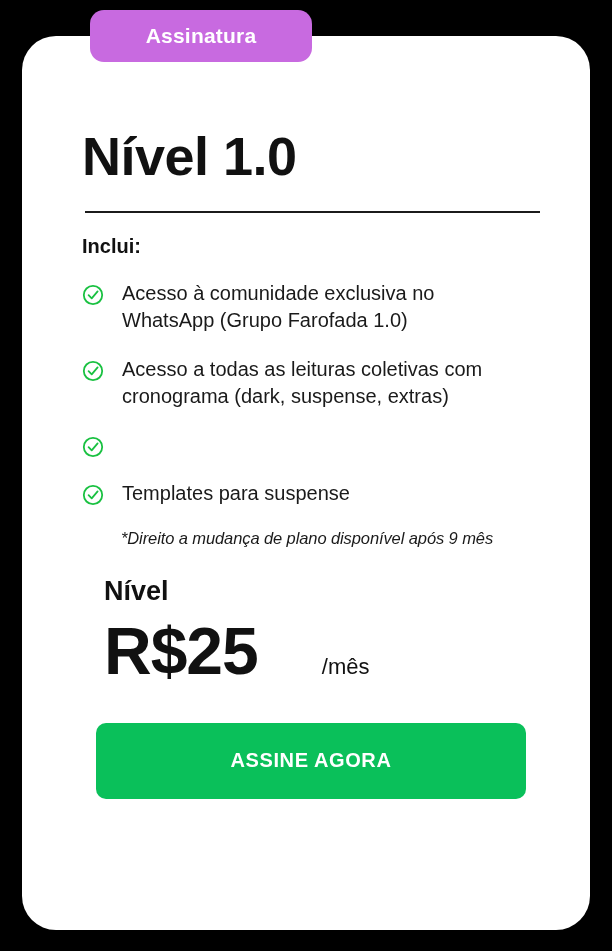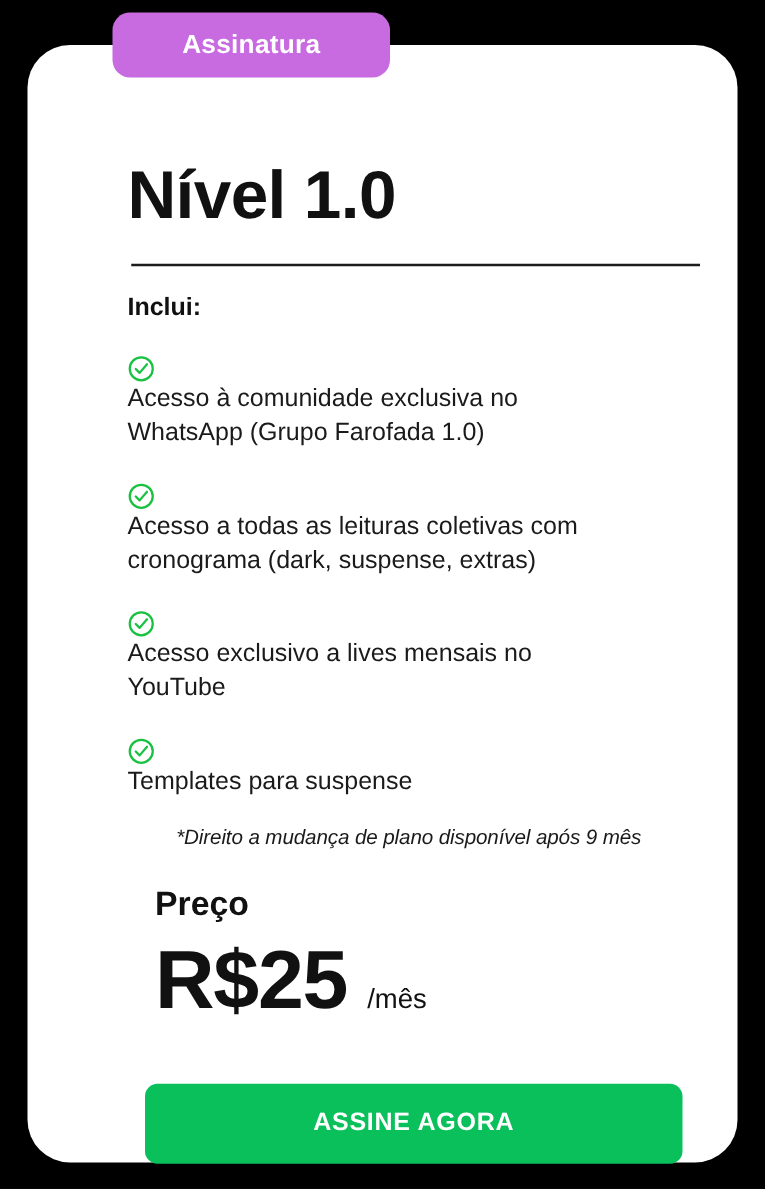--- a/index.html
+++ b/index.html
@@ -47,21 +47,21 @@
     align-items: center;
     justify-content: center;
     color: #ffffff;
     font-size: 21px;
     font-weight: bold;
     letter-spacing: 0.2px;
   }
 
   .card-inner {
     position: absolute;
-    left: 80px;
+    left: 60px;
     top: 64px;
     width: 460px;
   }
 
   .plan-title {
     font-size: 54px;
     font-weight: bold;
     color: #111111;
     letter-spacing: -0.5px;
     line-height: 1.05;
@@ -86,21 +86,20 @@
   .feature-list {
     list-style: none;
     margin: 22px 0 0 0;
     padding: 0;
   }
 
   .feature {
     display: flex;
     align-items: flex-start;
     margin-bottom: 22px;
-    flex-direction: column;
   }
 
   .check-icon {
     flex: 0 0 auto;
     width: 22px;
     height: 22px;
     margin-right: 18px;
     margin-top: 4px;
   }
   .check-icon svg { display: block; }
@@ -129,41 +128,42 @@
     font-size: 27px;
     font-weight: bold;
     color: #111111;
   }
 
   .price-row {
     margin-top: 6px;
     margin-left: 22px;
     display: flex;
     align-items: baseline;
+    gap: 48px;
   }
 
   .price-value {
     font-size: 66px;
     font-weight: bold;
     color: #111111;
     letter-spacing: -1px;
   }
 
   .price-period {
     font-size: 22px;
     color: #111111;
     margin-left: 16px;
   }
 
   .cta {
     display: block;
-    margin-top: 46px;
+    margin-top: 34px;
     margin-left: 14px;
     width: 430px;
-    height: 64px;
+    height: 76px;
     background: #0ac05a;
     border: none;
     border-radius: 10px;
     color: #ffffff;
     font-family: "Liberation Sans", sans-serif;
     font-size: 20px;
     font-weight: bold;
     letter-spacing: 0.6px;
     cursor: pointer;
   }
@@ -205,38 +205,37 @@
           <span class="feature-text">Acesso a todas as leituras coletivas com cronograma (dark, suspense, extras)</span>
         </li>
 
         <li class="feature">
           <span class="check-icon">
             <svg width="22" height="22" viewBox="0 0 22 22" xmlns="http://www.w3.org/2000/svg">
               <circle cx="11" cy="11" r="9.2" fill="none" stroke="#19c141" stroke-width="1.8"></circle>
               <polyline points="6.6,11.2 9.7,14.3 15.6,7.4" fill="none" stroke="#19c141" stroke-width="1.8" stroke-linecap="round" stroke-linejoin="round"></polyline>
             </svg>
           </span>
-          <span class="feature-text">Acesso exclusivo a lives mensais no YouTube</span>
         </li>
 
         <li class="feature">
           <span class="check-icon">
             <svg width="22" height="22" viewBox="0 0 22 22" xmlns="http://www.w3.org/2000/svg">
               <circle cx="11" cy="11" r="9.2" fill="none" stroke="#19c141" stroke-width="1.8"></circle>
               <polyline points="6.6,11.2 9.7,14.3 15.6,7.4" fill="none" stroke="#19c141" stroke-width="1.8" stroke-linecap="round" stroke-linejoin="round"></polyline>
             </svg>
           </span>
           <span class="feature-text">Templates para suspense</span>
         </li>
 
       </ul>
 
       <div class="note">*Direito a mudança de plano disponível após 9 mês</div>
 
-      <div class="price-label">Preço</div>
+      <div class="price-label">Nível</div>
 
       <div class="price-row">
         <span class="price-value">R$25</span>
         <span class="price-period">/mês</span>
       </div>
 
       <button class="cta">ASSINE AGORA</button>
 
     </div>
   </div>

